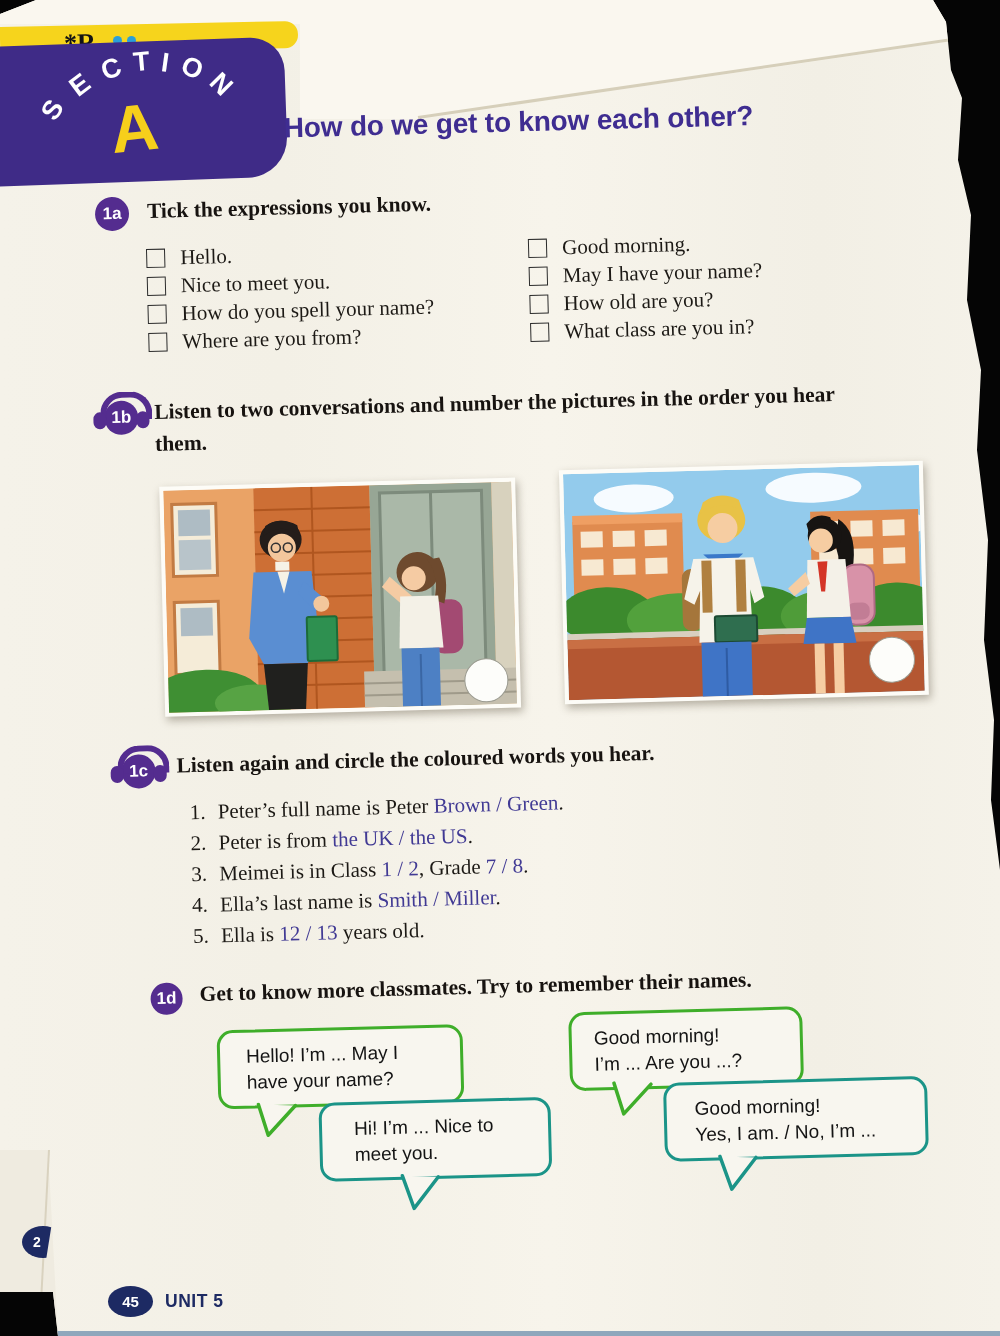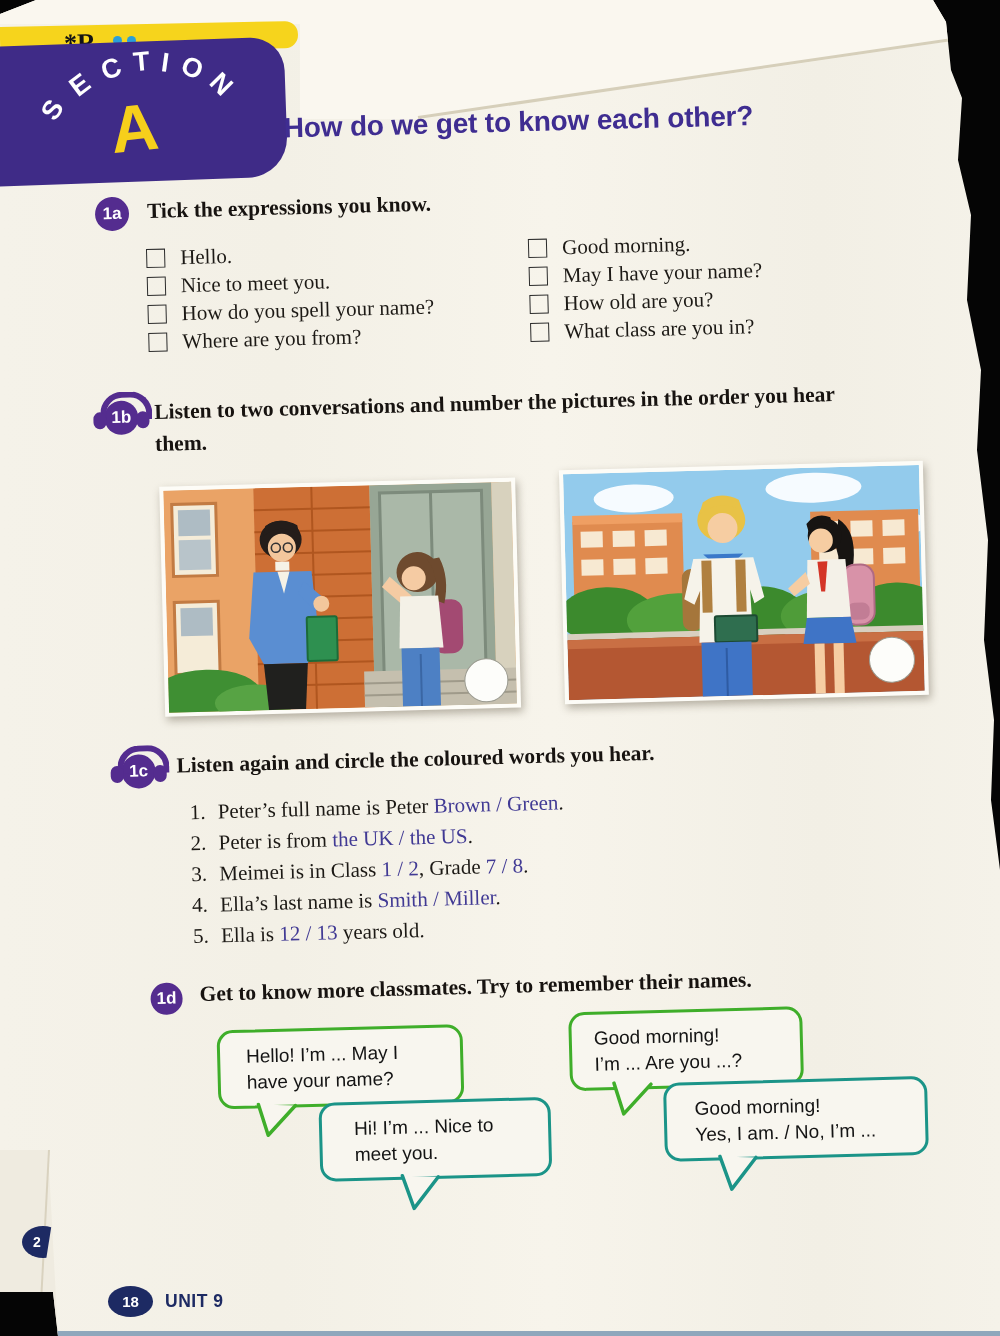--- a/index.html
+++ b/index.html
@@ -340,17 +340,17 @@
       <div>Good morning!</div>
         <div>Yes, I am. / No, I’m ...</div>
     </div>
     <svg class="tail teal" style="left:690px;top:1169px;" width="44" height="40">
         <path d="M6 2 L17 35 L42 4"></path>
       </svg>
 
   </div>
 
   <div id="under-badge">2</div>
-  <div id="footer-badge">18</div>
-  <div id="footer-unit">UNIT 9</div>
+  <div id="footer-badge">45</div>
+  <div id="footer-unit">UNIT 5</div>
 
   <div class="bottom-scan-line"></div>
 </div>
 
 </body></html>

